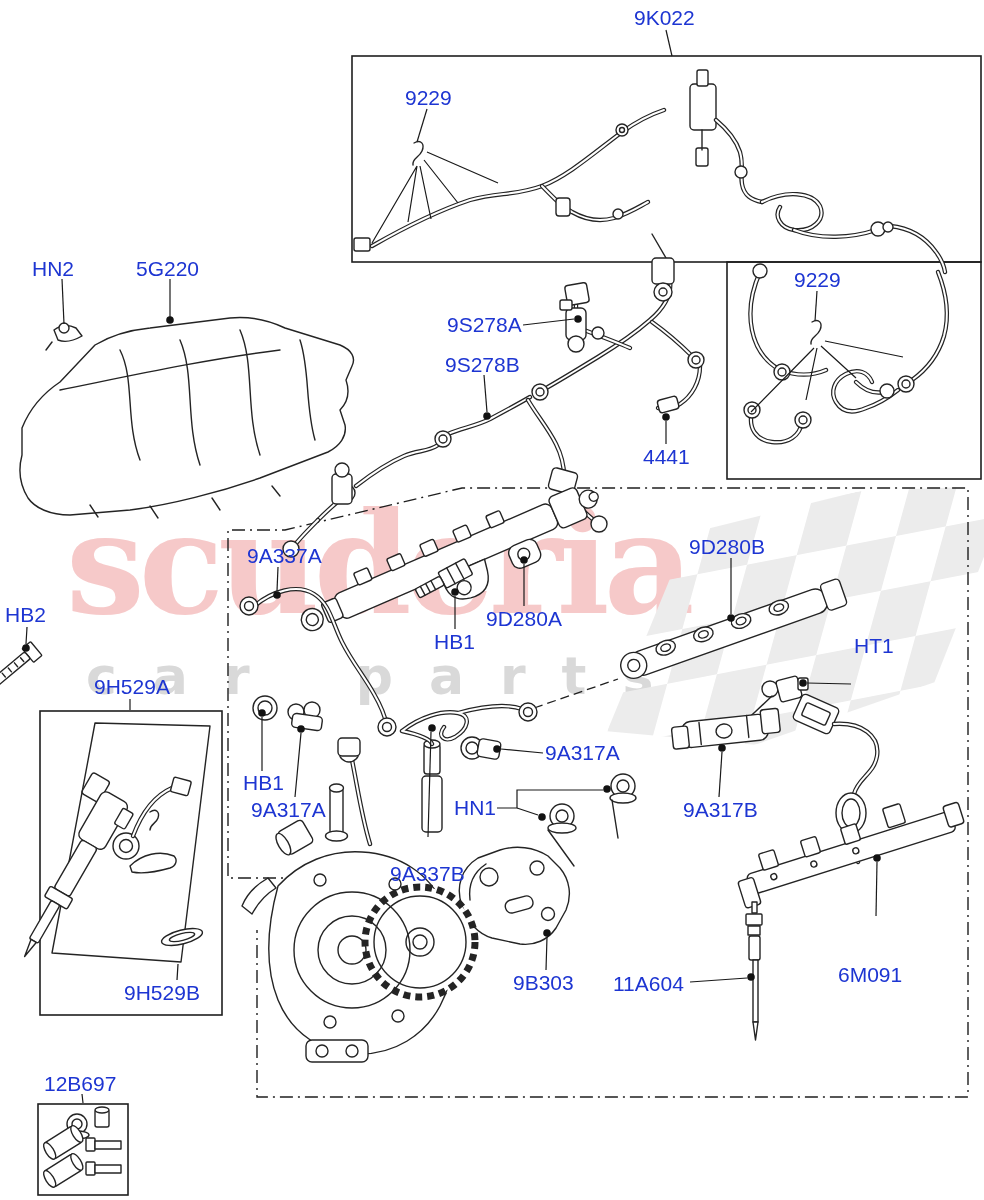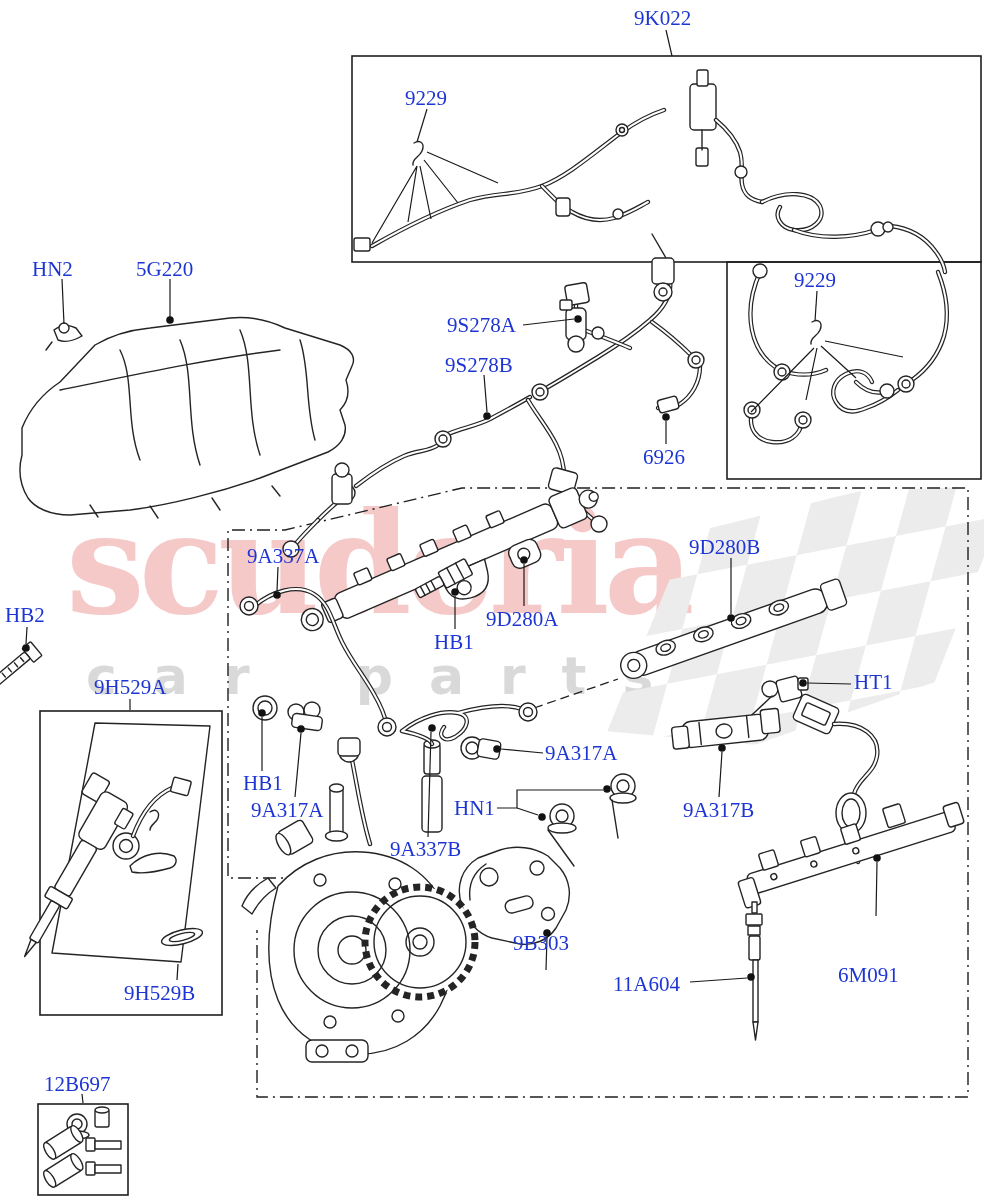--- a/index.html
+++ b/index.html
@@ -23,21 +23,21 @@
   .dash{fill:none;stroke:#1f1f1f;stroke-width:1.4;stroke-dasharray:13 5 2 5;}
   .ddiag{fill:none;stroke:#1f1f1f;stroke-width:1.3;stroke-dasharray:9 5;}
   .ldr{fill:none;stroke:#1a1a1a;stroke-width:1.2;}
   .dot{fill:#121212;stroke:none;}
   .ln{fill:none;stroke:#242424;stroke-width:1.4;stroke-linecap:round;stroke-linejoin:round;}
   .pt{fill:#ffffff;stroke:#242424;stroke-width:1.4;stroke-linejoin:round;}
   .tube{fill:none;stroke:#242424;stroke-width:4.4;stroke-linecap:round;stroke-linejoin:round;}
   .tubein{fill:none;stroke:#ffffff;stroke-width:2;stroke-linecap:round;stroke-linejoin:round;}
   
   .lbl{position:absolute;z-index:3;color:#1d35d2;font-size:21px;line-height:22px;
-       white-space:nowrap;cursor:pointer;font-family:Liberation Serif, serif;}
+       white-space:nowrap;cursor:pointer;}
 </style>
 </head>
 <body>
 
 <div id="page">
 
   <div class="wm-brand">scuderia</div>
   <div class="wm-tag">car parts</div>
   <div class="wm-flag"></div>
 
@@ -438,32 +438,32 @@
     </g>
   </svg>
 
   <span class="lbl" style="left:634px;top:7px">9K022</span>
   <span class="lbl" style="left:405px;top:87px">9229</span>
   <span class="lbl" style="left:32px;top:258px">HN2</span>
   <span class="lbl" style="left:136px;top:258px">5G220</span>
   <span class="lbl" style="left:447px;top:314px">9S278A</span>
   <span class="lbl" style="left:445px;top:354px">9S278B</span>
   <span class="lbl" style="left:794px;top:269px">9229</span>
-  <span class="lbl" style="left:643px;top:446px">6926</span>
+  <span class="lbl" style="left:643px;top:446px">4441</span>
   <span class="lbl" style="left:247px;top:545px">9A337A</span>
   <span class="lbl" style="left:689px;top:536px">9D280B</span>
   <span class="lbl" style="left:5px;top:604px">HB2</span>
   <span class="lbl" style="left:486px;top:608px">9D280A</span>
   <span class="lbl" style="left:434px;top:631px">HB1</span>
   <span class="lbl" style="left:94px;top:676px">9H529A</span>
-  <span class="lbl" style="left:854px;top:671px">HT1</span>
+  <span class="lbl" style="left:854px;top:635px">HT1</span>
   <span class="lbl" style="left:545px;top:742px">9A317A</span>
   <span class="lbl" style="left:243px;top:772px">HB1</span>
   <span class="lbl" style="left:251px;top:799px">9A317A</span>
   <span class="lbl" style="left:454px;top:797px">HN1</span>
-  <span class="lbl" style="left:390px;top:838px">9A337B</span>
+  <span class="lbl" style="left:390px;top:863px">9A337B</span>
   <span class="lbl" style="left:683px;top:799px">9A317B</span>
   <span class="lbl" style="left:838px;top:964px">6M091</span>
-  <span class="lbl" style="left:513px;top:932px">9B303</span>
+  <span class="lbl" style="left:513px;top:972px">9B303</span>
   <span class="lbl" style="left:613px;top:973px">11A604</span>
   <span class="lbl" style="left:124px;top:982px">9H529B</span>
   <span class="lbl" style="left:44px;top:1073px">12B697</span>
 </div>
 
 </body></html>

